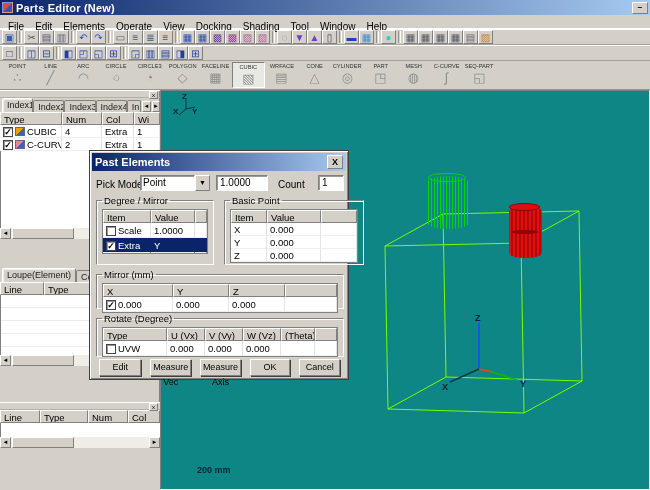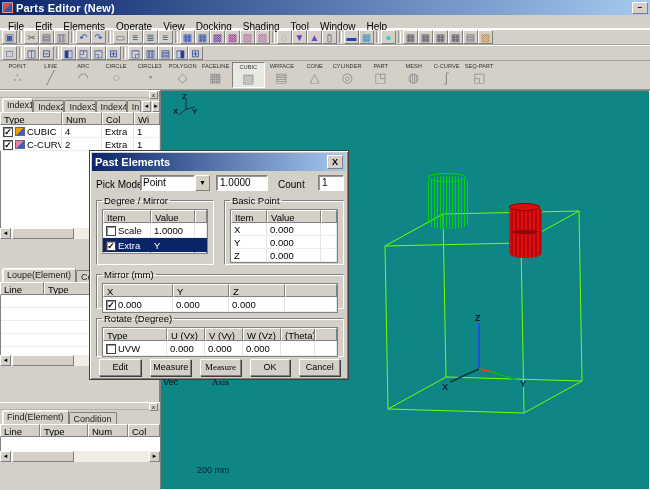--- a/index.html
+++ b/index.html
@@ -49,21 +49,21 @@
   .flex1{flex:1}
 
   #viewport{position:absolute;left:160px;top:0;width:490px;height:400px;background:var(--vpbg);border:1px solid;border-color:#808080 #fff #fff #808080}
   #scene{position:absolute;left:0;top:0;width:490px;height:400px}
   .cyl{position:absolute}
   #cylGreen{left:267px;top:85px;width:40px;height:53px;background:repeating-linear-gradient(90deg,var(--cg) 0 1px,transparent 1px 3px);border-radius:50%/10%}
   #cylGreen .cap{position:absolute;left:0;top:-3px;width:38px;height:9px;border:1px solid var(--cg);border-radius:50%}
   #cylRed{left:348px;top:115px;width:33px;height:52px;background:repeating-linear-gradient(90deg,var(--cr) 0 2px,#b40808 2px 4px);border-radius:45%/10%}
   #cylRed .cap{position:absolute;left:0;top:-3px;width:31px;height:8px;border:1px solid #900;border-radius:50%;background:#d81010}
   #cylRed .band{position:absolute;left:3px;top:24px;width:26px;height:4px;background:#8d0808;border-radius:50%}
-  .vplabel{position:absolute;font-weight:normal;color:#0a2030}
+  .vplabel{position:absolute;font-weight:bold;color:#0a2030}
   #scaleLabel{left:36px;top:374px;font-size:9px}
 
   
   #dialog{position:absolute;left:89px;top:150px;width:260px;height:230px;background:#d4d0c8;border:1px solid #404040;box-shadow:inset 1px 1px 0 #fff,inset -1px -1px 0 #808080;z-index:10;padding:2px}
   #dlgTitle{height:18px;background:linear-gradient(90deg,var(--tb1),var(--tb2));display:flex;align-items:center;padding:4px 3px}
   #dlgTitle span{color:#fff;font-weight:bold;font-size:11px}
   #dlgClose{margin-left:auto;width:16px;height:14px;font-size:9px;line-height:12px;text-align:center;font-weight:bold}
   #dlgBody{position:relative;height:204px}
   .dlbl{position:absolute;font-size:10px}
   .combo{position:absolute;display:flex;height:16px}
@@ -290,24 +290,20 @@
         <div class="sthumb raised"></div>
           <div class="flex1"></div>
         <div class="sarrow raised">►</div>
       </div>
     </div>
 
     <div class="panel" id="findPanel" style="top:312px;height:64px">
       <div class="minibar">
           <div class="minibtn raised">x</div>
         </div>
-      <div class="tabs" id="findTabs">
-          <div class="tab active">Find(Element)</div>
-          <div class="tab">Condition</div>
-        </div>
       <div class="grid" id="findHead" style="grid-template-columns:40px 48px 40px 1fr">
           <div class="hcell">Line</div>
           <div class="hcell">Type</div>
           <div class="hcell">Num</div>
           <div class="hcell">Col</div>
         </div>
       <div class="white" style="height:14px;border-left:1px solid #808080"></div>
       <div class="hscroll">
         <div class="sarrow raised">◄</div>
         <div class="sthumb raised"></div>
@@ -398,21 +394,21 @@
               <div class="cb">✓</div>
               <span>Extra</span>
             </div>
             <div class="dcell">
               <span>Y</span>
             </div>
             <div class="dcell"></div>
           </div>
         </div>
     </fieldset>
-    <fieldset style="left:132px;top:24px;width:120px;height:70px">
+    <fieldset style="left:132px;top:24px;width:140px;height:70px">
       <legend>Basic Point</legend>
       <div class="ftable" id="bpTable">
           <div class="grid" style="grid-template-columns: 36px 54px 1fr;">
             <div class="hcell">Item</div>
             <div class="hcell">Value</div>
             <div class="hcell"></div>
           </div>
           <div class="grid " style="grid-template-columns: 36px 54px 1fr;">
             <div class="dcell">
               <span>X</span>
@@ -493,18 +489,18 @@
             </div>
             <div class="dcell"></div>
             <div class="dcell"></div>
           </div>
         </div>
     </fieldset>
 
     <div id="dlgBtns">
         <div class="btn raised" style="width: 48px;">Edit</div>
         <div class="btn raised" style="width: 46px;">Measure Vec</div>
-        <div class="btn raised" style="width: 46px; font-family: Liberation Serif, serif;">Measure Axis</div>
+        <div class="btn raised" style="width: 46px;">Measure Axis</div>
         <div class="btn raised" style="width: 46px;">OK</div>
         <div class="btn raised" style="width: 46px;">Cancel</div>
       </div>
   </div>
 </div>
 
 </body></html>

